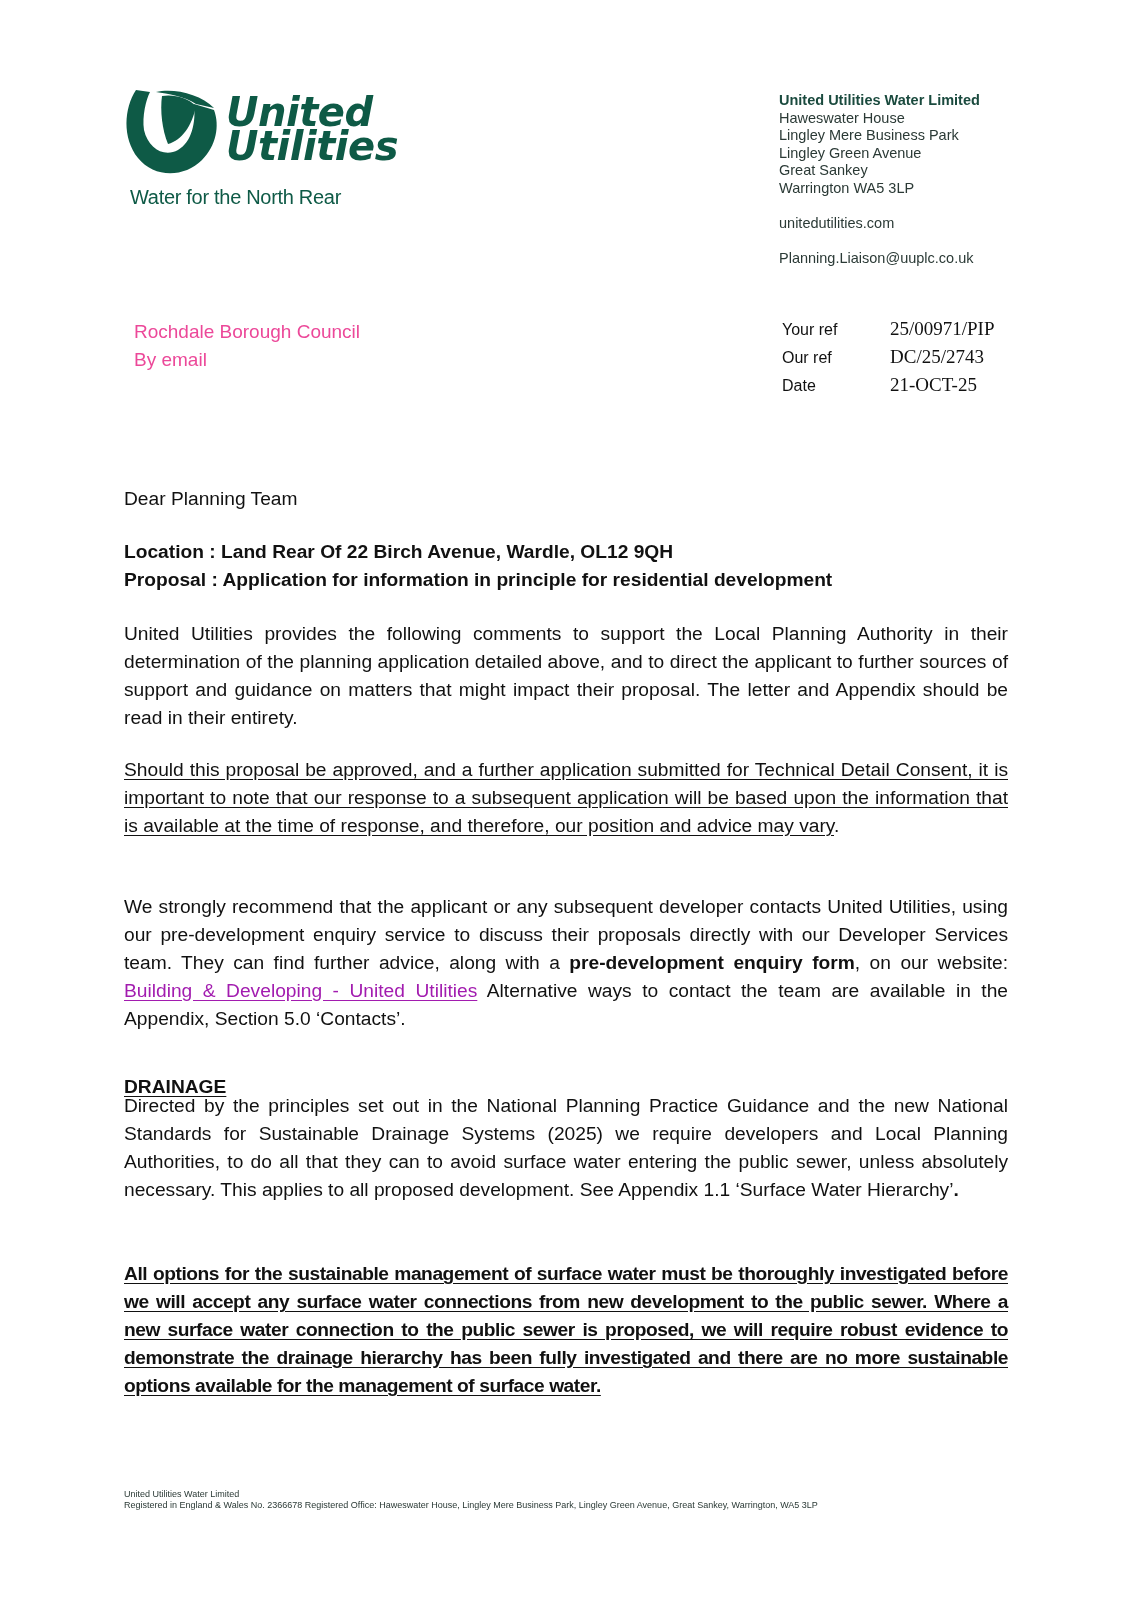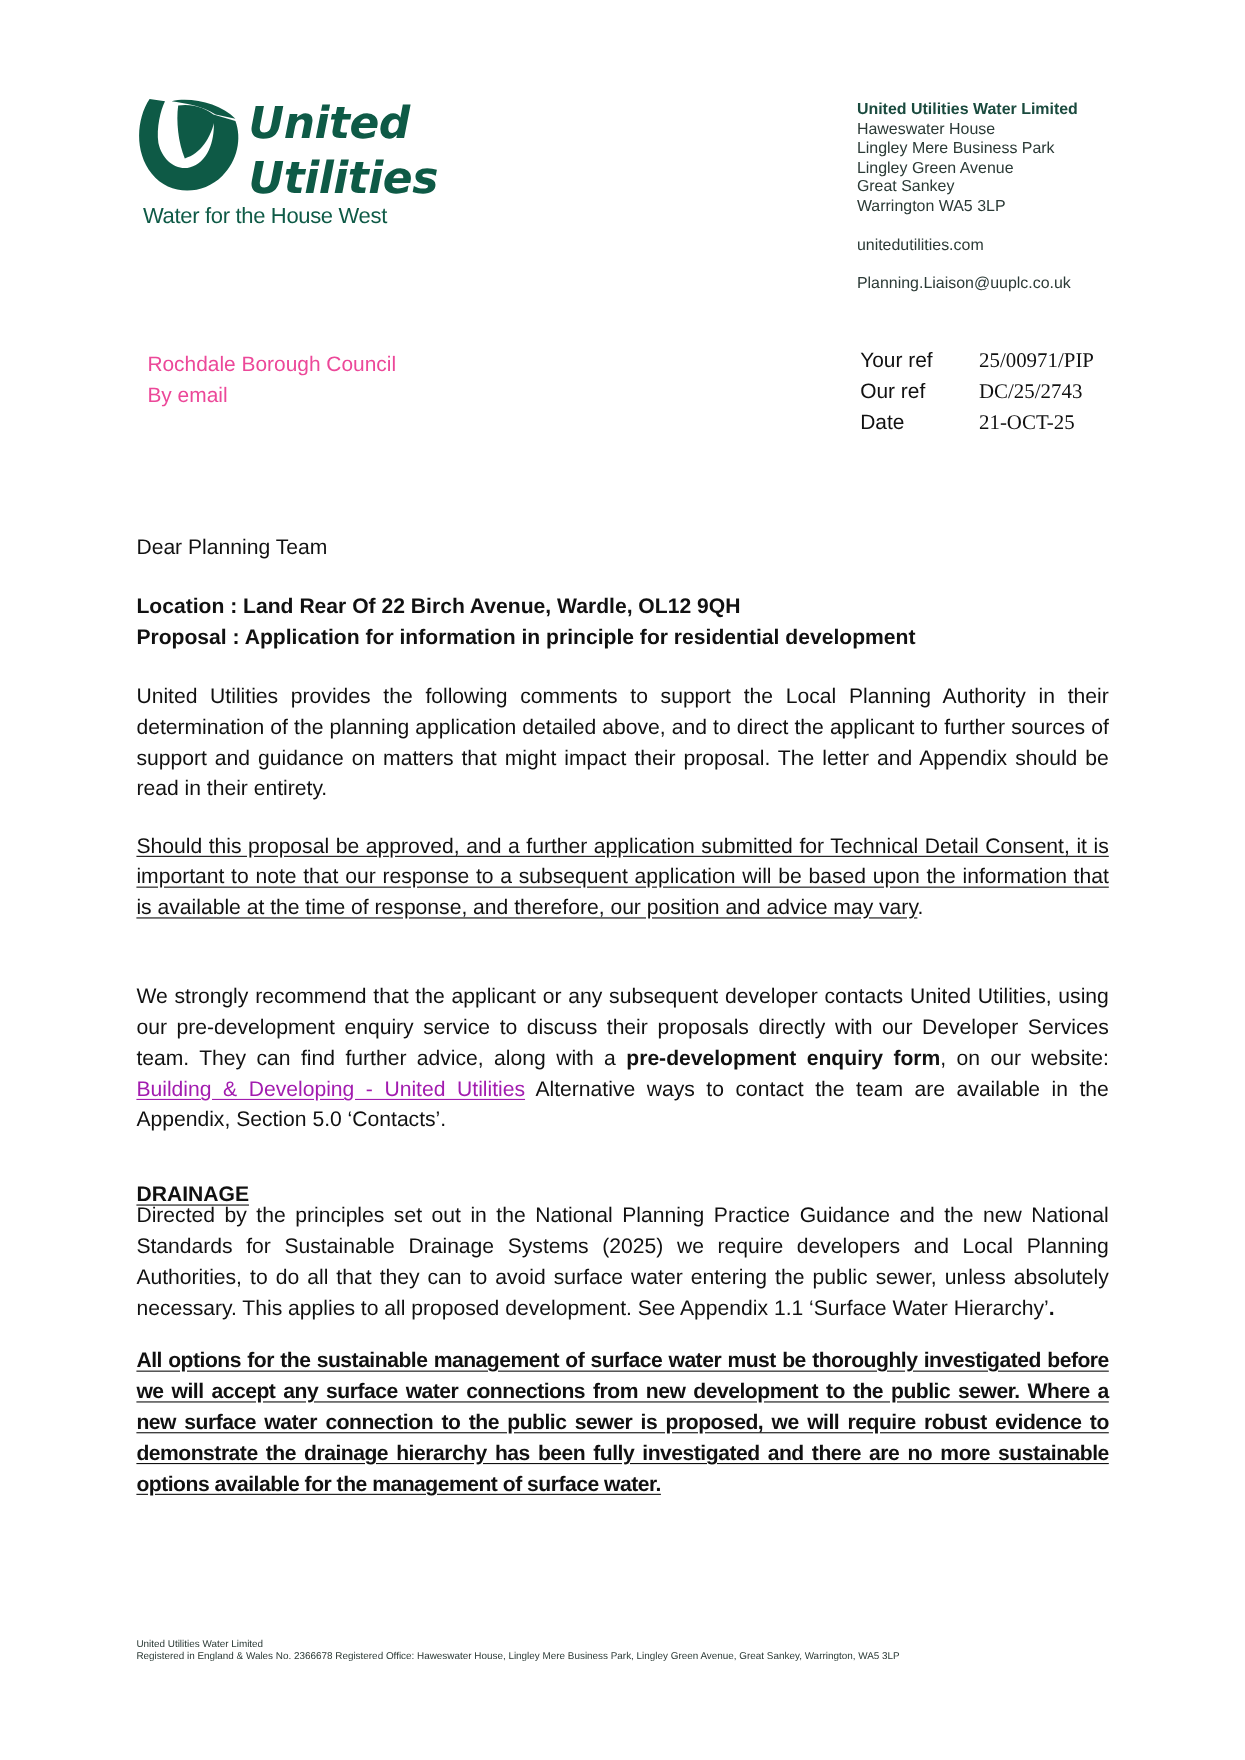--- a/index.html
+++ b/index.html
@@ -4,72 +4,72 @@
 <style>
   html, body { margin: 0; padding: 0; background: #ffffff; }
   body { width: 1132px; height: 1600px; position: relative; overflow: hidden; color: #111; }
   .page { position: absolute; left: 0; top: 0; width: 1088px; height: 1600px; }
 
   
   .logo { position: absolute; left: 122px; top: 86px; width: 260px; height: 130px; }
   .logo svg { position: absolute; left: 0; top: 0; }
   .logo-word { position: absolute; left: 104px; color: #0e5a46; font-family: "DejaVu Sans", sans-serif; font-weight: bold; font-style: italic; font-size: 40px; letter-spacing: -0.5px; line-height: 40px; }
   .logo-word.w1 { top: 6px; }
-  .logo-word.w2 { top: 56px; }
+  .logo-word.w2 { top: 40px; }
   .logo-tag { position: absolute; left: 8px; top: 100px; color: #0e5a46; font-family: "Liberation Sans", sans-serif; font-size: 20px; letter-spacing: -0.3px; white-space: nowrap; }
 
   
   .sender { position: absolute; left: 779px; top: 92px; font-family: "Liberation Sans", sans-serif; font-size: 14.5px; line-height: 17.6px; color: #2b3a36; }
   .sender .company { font-weight: bold; color: #1a4a3e; }
   .sender .gap { height: 17px; }
   .sender .gap2 { height: 18px; }
 
   
   .recipient { position: absolute; left: 134px; top: 318px; font-family: "Liberation Sans", sans-serif; font-size: 19px; line-height: 28px; color: #ec4899; }
 
   
   .refs { position: absolute; left: 782px; top: 318px; font-family: "Liberation Sans", sans-serif; color: #111; }
   .ref-row { display: flex; height: 28px; align-items: baseline; }
-  .ref-label { width: 108px; font-size: 19px; }
+  .ref-label { width: 108px; font-size: 16px; }
   .ref-value { font-size: 19px; font-family: Liberation Serif, serif; }
 
   
   .body-text { position: absolute; left: 124px; width: 884px; font-family: "Liberation Sans", sans-serif; font-size: 19.2px; line-height: 28px; color: #111; }
   .justify { text-align: justify; text-align-last: left; }
   .u { text-decoration: underline; text-underline-offset: 3px; }
   .b { font-weight: bold; }
   .link { color: #a21caf; text-decoration: underline; text-underline-offset: 3px; cursor: pointer; }
   .cond { letter-spacing: -0.45px; }
 
   .salutation { top: 485px; }
   .location { top: 538px; }
   .para1 { top: 620px; }
   .para2 { top: 756px; }
   .para3 { top: 893px; }
   .heading { top: 1073px; }
   .para4 { top: 1092px; }
-  .para5 { top: 1224px; }
+  .para5 { top: 1260px; }
 
   
   .footer { position: absolute; left: 124px; top: 1489px; font-family: "Liberation Sans", sans-serif; font-size: 9px; line-height: 11px; color: #2b3a36; }
 </style>
 </head>
 <body>
 
 <div class="page">
 
   <div class="logo">
     <svg width="100" height="96" viewBox="0 0 100 96">
       <path d="M14 4 C2 22 0 52 16 72 C32 92 62 92 80 74 C94 60 98 40 92 24 L72 18 C74 36 70 56 56 64 C42 72 26 62 22 44 C20 30 24 14 28 6 Z" fill="#0e5a46"></path>
       <path d="M34 6 C52 2 78 8 92 22 L74 18 C62 10 46 8 34 6 Z" fill="#0e5a46"></path>
       <path d="M40 10 C52 8 66 12 74 20 C70 40 60 54 46 58 C40 44 38 24 40 10 Z" fill="#0e5a46"></path>
     </svg>
     <div class="logo-word w1">United</div>
     <div class="logo-word w2">Utilities</div>
-    <div class="logo-tag">Water for the House West</div>
+    <div class="logo-tag">Water for the North Rear</div>
   </div>
 
   <div class="sender">
     <div class="company">United Utilities Water Limited</div>
     <div>Haweswater House</div>
     <div>Lingley Mere Business Park</div>
     <div>Lingley Green Avenue</div>
     <div>Great Sankey</div>
     <div>Warrington WA5 3LP</div>
     <div class="gap"></div>

